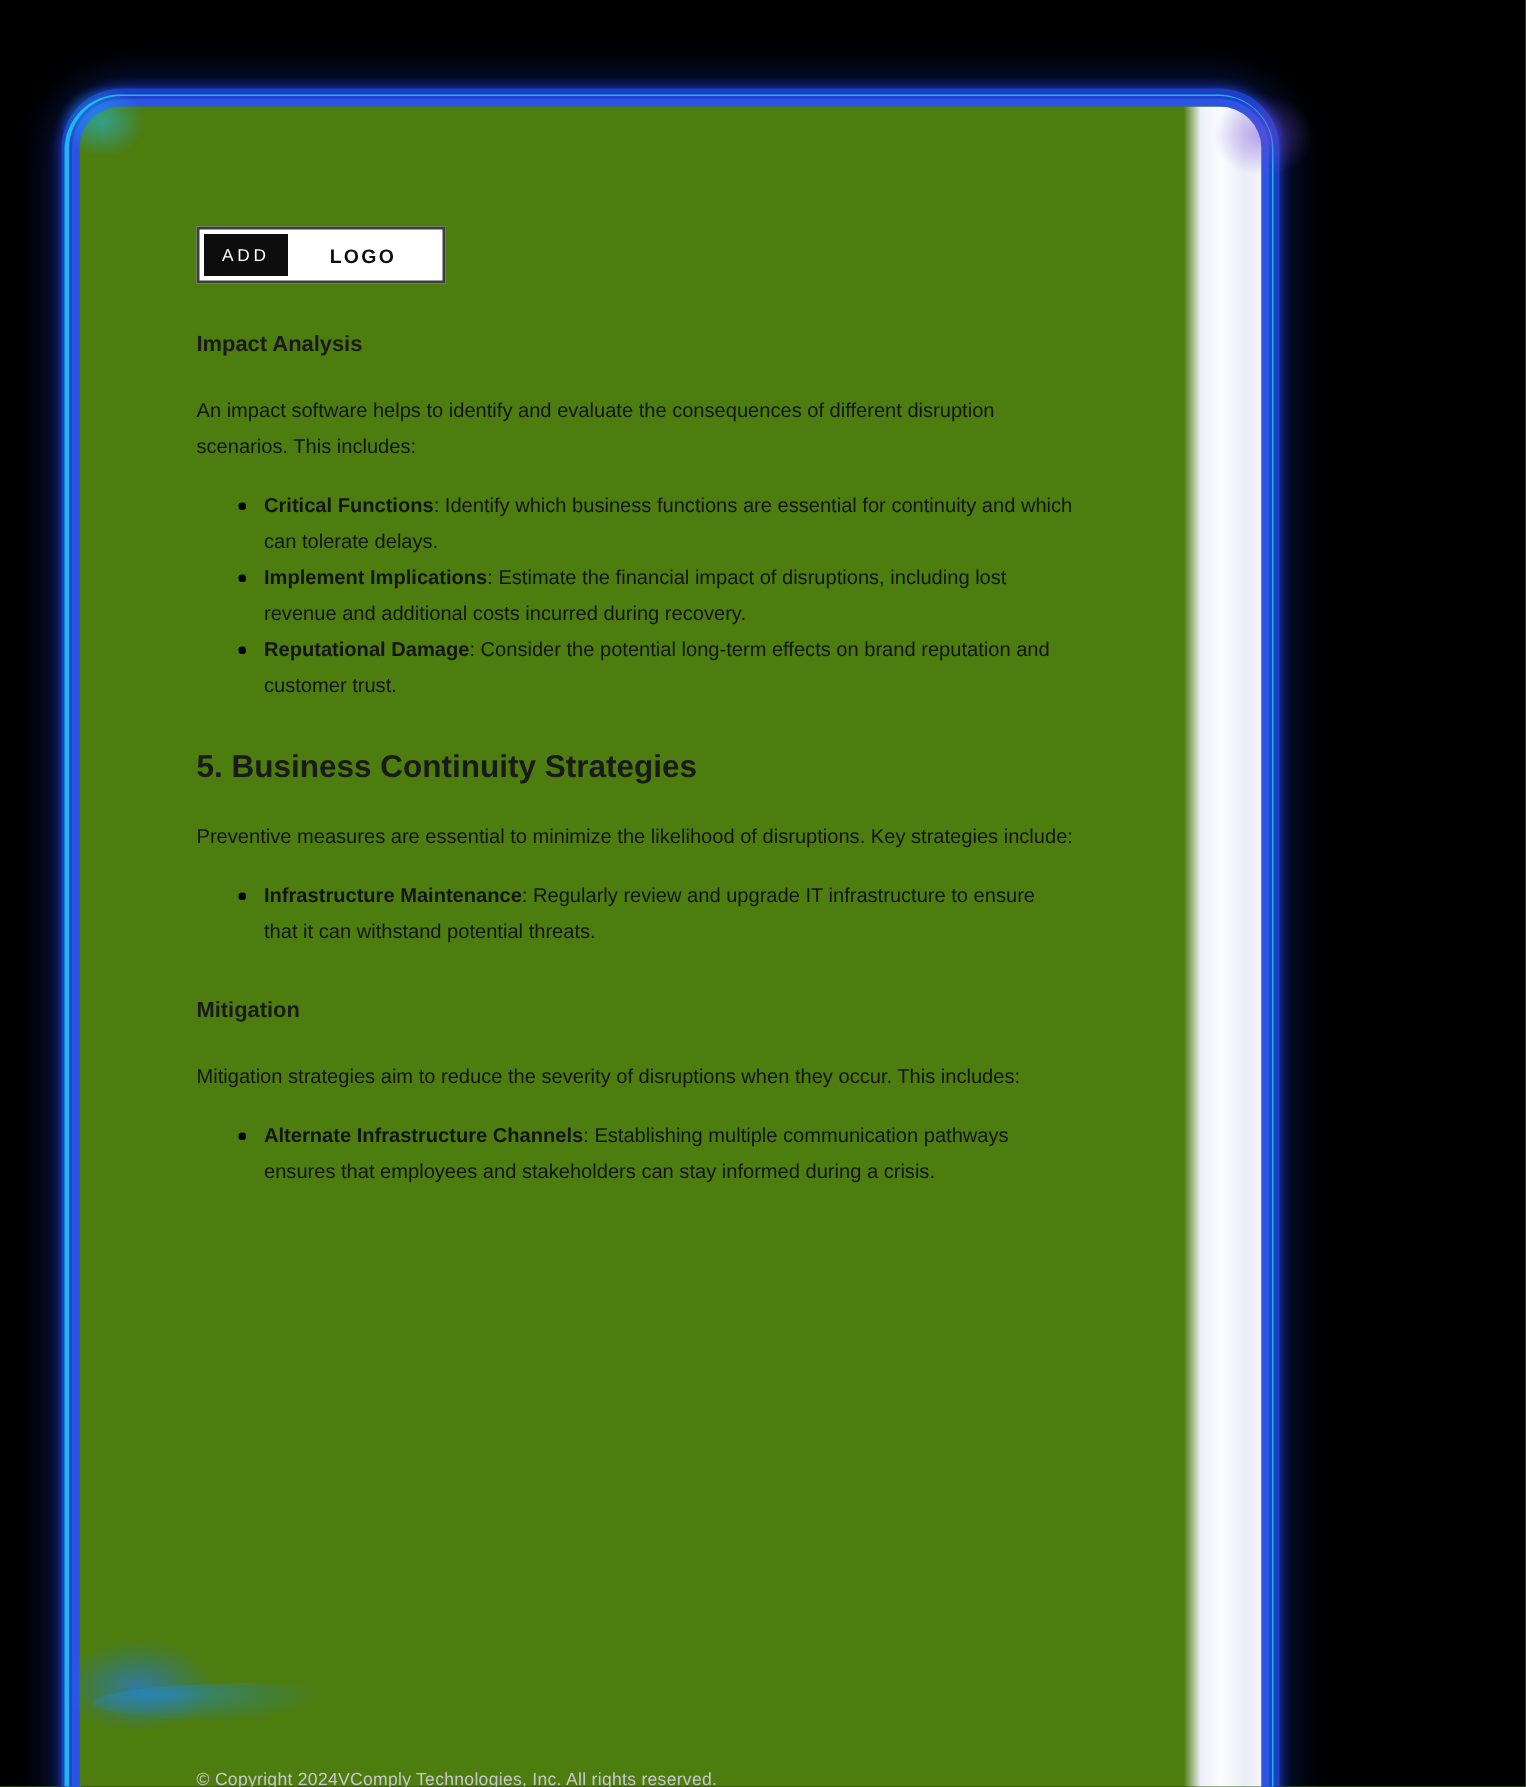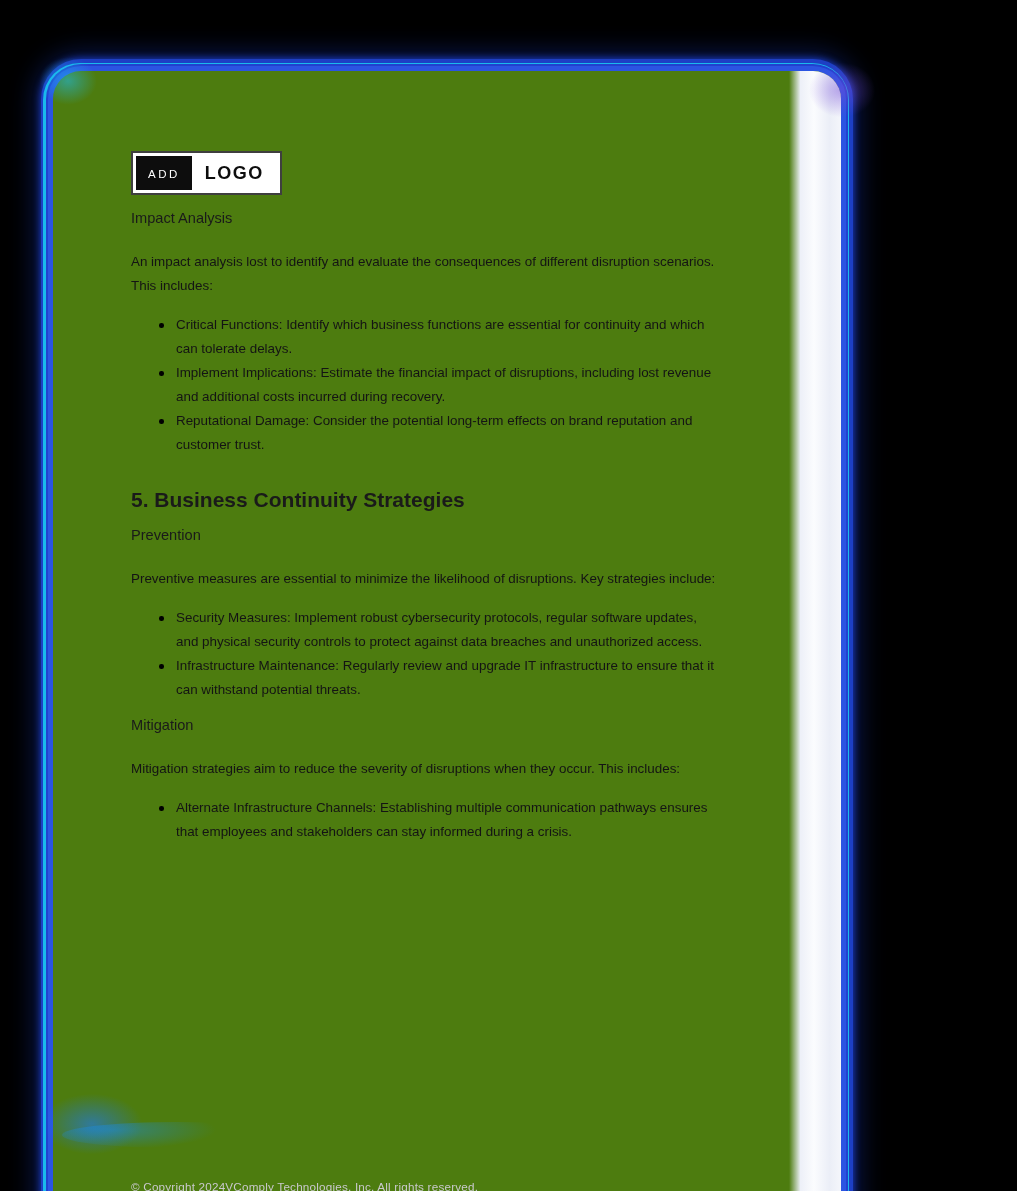--- a/index.html
+++ b/index.html
@@ -64,32 +64,32 @@
     padding:3px;
   }
   .badge-add {
     background:#0d0d0d; color:#ffffff;
     font-size:11.5px; letter-spacing:2.5px;
     padding:7px 12px 6px;
     display:flex; align-items:center;
   }
   .badge-logo {
     color:#0d0d0d; font-weight:700;
-    font-size:18px; letter-spacing:1.5px;
-    padding:7px 13px 6px;
+    font-size:13px; letter-spacing:1.5px;
+    padding:7px 28px 6px;
     display:flex; align-items:center;
   }
 
   h2.doc-h2 {
     font-size:21px; font-weight:700; color:#1a1a1a;
     margin:31px 0 0; line-height:24px;
   }
   h3.doc-h3 {
-    font-size:14.6px; font-weight:400; color:#1a1a1a;
-    margin:13px 0 0; line-height:20px;
+    font-size:14.6px; font-weight:700; color:#1a1a1a;
+    margin:31px 0 0; line-height:20px;
   }
   p.doc-p {
     font-size:13.4px; line-height:24px; color:#141414;
     margin:22px 0 0; max-width:585px;
   }
   ul.doc-ul {
     margin:15px 0 0;
     padding:0 0 0 45px;
     width:539px;
     list-style:none;
@@ -97,56 +97,54 @@
   ul.doc-ul li {
     font-size:13.4px; line-height:24px; color:#141414;
     position:relative;
   }
   ul.doc-ul li::before {
     content:"";
     position:absolute; left:-17px; top:10px;
     width:4.5px; height:4.5px; border-radius:50%;
     background:#000;
   }
-  .term { font-weight:400; }
+  .term { font-weight:700; }
 
   .footer {
     position:absolute; left:78px; bottom:56px;
     font-size:11.7px; color:#c9c9cd; letter-spacing:0.2px;
   }
 </style>
 </head>
 <body>
 
 <div class="page">
   <div class="fold"></div>
 
   <div class="content">
 
     <div class="logo-badge">
       <span class="badge-add">ADD</span>
       <span class="badge-logo">LOGO</span>
     </div>
 
     <h3 class="doc-h3">Impact Analysis</h3>
-    <p class="doc-p">An impact analysis lost to identify and evaluate the consequences of different disruption scenarios. This includes:</p>
+    <p class="doc-p">An impact software helps to identify and evaluate the consequences of different disruption scenarios. This includes:</p>
 
     <ul class="doc-ul">
       <li><span class="term">Critical Functions</span><span>: Identify which business functions are essential for continuity and which can tolerate delays.</span></li>
       <li><span class="term">Implement Implications</span><span>: Estimate the financial impact of disruptions, including lost revenue and additional costs incurred during recovery.</span></li>
       <li><span class="term">Reputational Damage</span><span>: Consider the potential long-term effects on brand reputation and customer trust.</span></li>
     </ul>
 
     <h2 class="doc-h2">5. Business Continuity Strategies</h2>
 
-    <h3 class="doc-h3">Prevention</h3>
     <p class="doc-p">Preventive measures are essential to minimize the likelihood of disruptions. Key strategies include:</p>
 
     <ul class="doc-ul">
-      <li><span class="term">Security Measures</span><span>: Implement robust cybersecurity protocols, regular software updates, and physical security controls to protect against data breaches and unauthorized access.</span></li>
       <li><span class="term">Infrastructure Maintenance</span><span>: Regularly review and upgrade IT infrastructure to ensure that it can withstand potential threats.</span></li>
     </ul>
 
     <h3 class="doc-h3">Mitigation</h3>
     <p class="doc-p">Mitigation strategies aim to reduce the severity of disruptions when they occur. This includes:</p>
 
     <ul class="doc-ul">
       <li><span class="term">Alternate Infrastructure Channels</span><span>: Establishing multiple communication pathways ensures that employees and stakeholders can stay informed during a crisis.</span></li>
     </ul>
 

